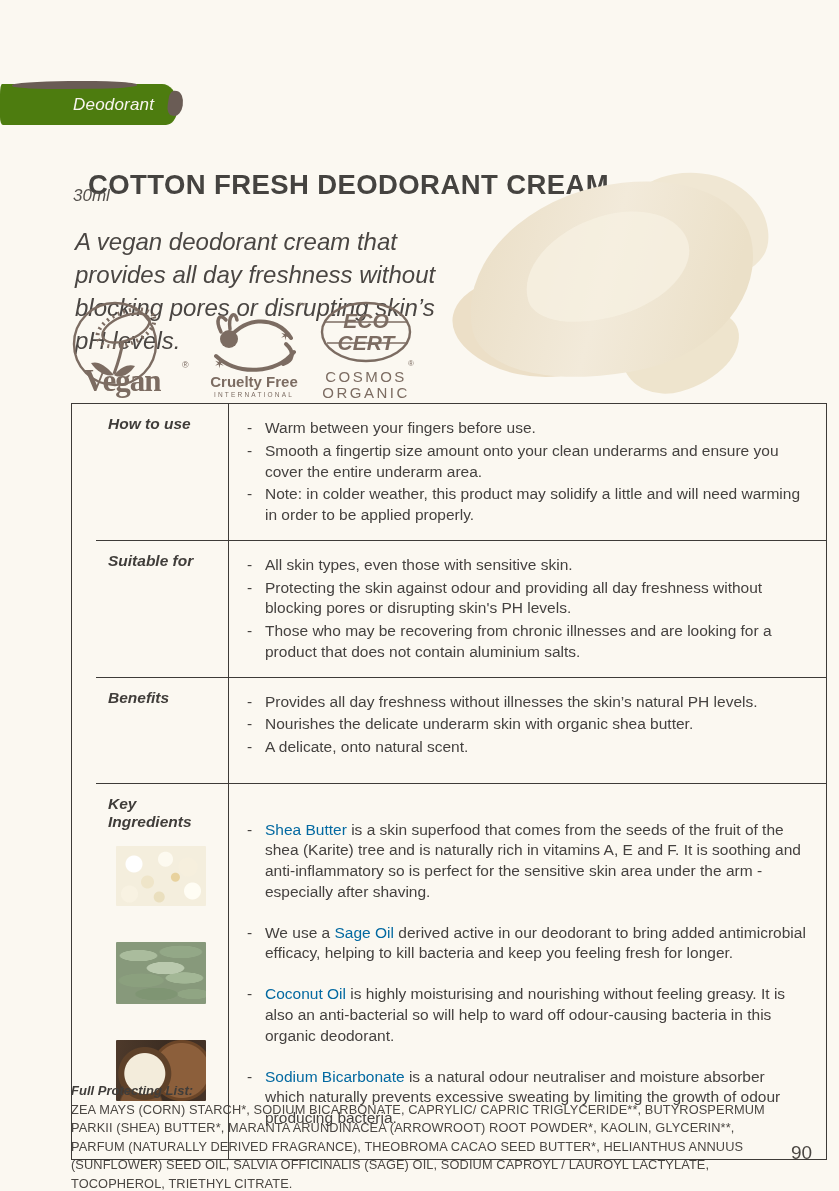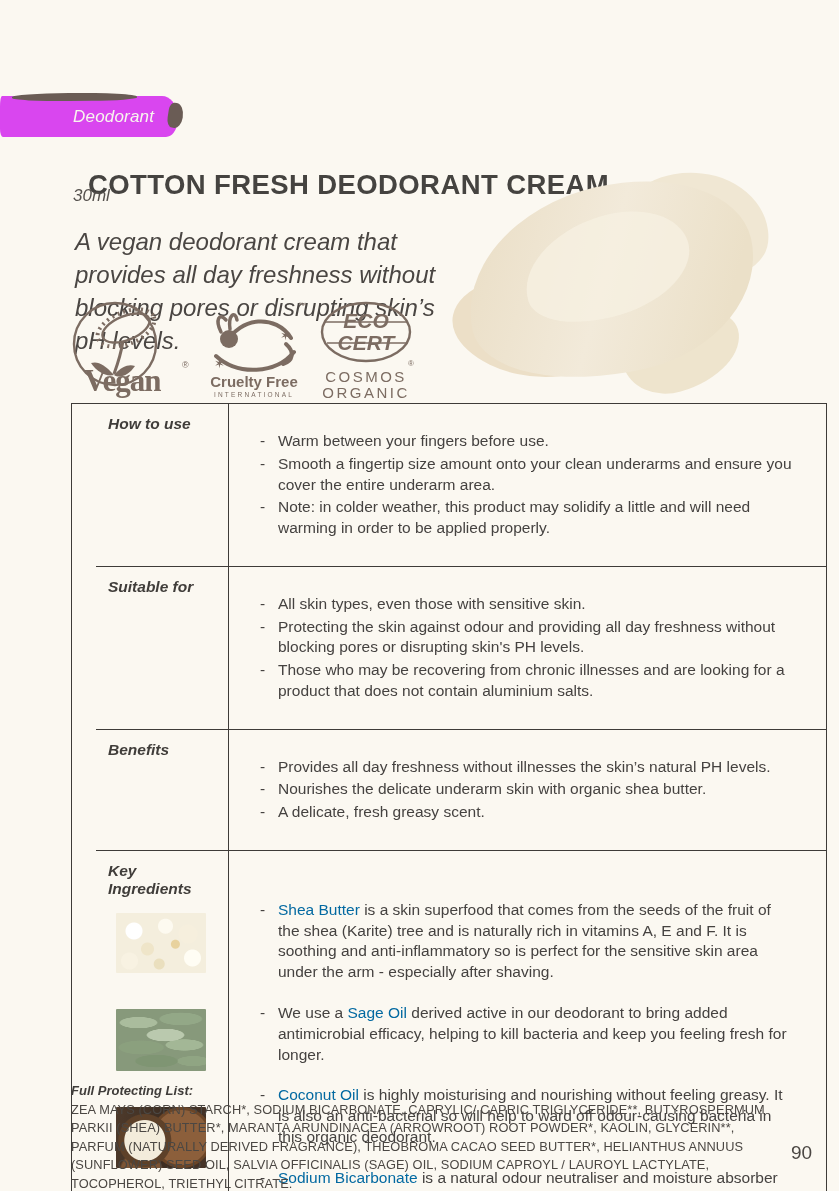--- a/index.html
+++ b/index.html
@@ -3,22 +3,22 @@
 <meta charset="utf-8">
 <style>
   html,body { margin:0; padding:0; background:#e8e6e0; }
   .page {
     position:relative; width:839px; height:1191px; margin:0 auto;
     background:#FBF8F1; overflow:hidden;
     font-family:"Liberation Sans", sans-serif; color:#474441;
   }
 
   
-  .badge { position:absolute; left:0; top:96px; width:177px; height:41px;
-    background:#d946ef; border-radius:2px 15px 11px 3px / 10px 19px 15px 8px; }
+  .badge { position:absolute; left:0; top:84px; width:177px; height:41px;
+    background:#4d7c0f; border-radius:2px 15px 11px 3px / 10px 19px 15px 8px; }
   .badge::before { content:""; position:absolute; right:-6px; top:7px; width:15px; height:25px;
     background:#6A5C55; border-radius:40% 70% 60% 50%; transform:rotate(9deg); }
   .badge::after { content:""; position:absolute; left:12px; top:-3px; width:125px; height:8px;
     background:#6A5C55; border-radius:50% 60% 40% 50%; transform:rotate(-0.6deg); }
   .badge-label { position:absolute; left:73px; top:50%; transform:translateY(-50%);
     font-style:italic; font-size:17px; color:#F8F5EE; letter-spacing:.2px; z-index:2; }
 
   .product-title { position:absolute; left:72px; top:153px; margin:16px;
     font-size:27.5px; font-weight:bold; letter-spacing:.4px; color:#454340; white-space:nowrap; }
   .volume { position:absolute; left:73px; top:186px; font-style:italic; font-size:17px; color:#55514D; }
@@ -49,21 +49,21 @@
 
   
   .info-table { position:absolute; left:71px; top:403px; width:756px;
     border:1px solid #3E3B38; box-sizing:border-box;padding-left:24px; }
   .trow { display:grid; grid-template-columns:133px 1fr; border-top:1px solid #3E3B38; }
   .trow:first-child { border-top:none; }
   .r1 { min-height:106px; } .r2 { min-height:106px; } .r3 { min-height:105px; } .r4 { min-height:350px; }
   .tlabel { border-right:1px solid #3E3B38; padding:11px 6px 10px 12px;
     font-weight:bold; font-style:italic; font-size:15.5px; color:#403D3A; }
   .tcontent { padding:10px 14px 10px 14px; font-size:15.5px; line-height:1.34; color:#454240; }
-  ul.bullets { list-style:none; margin:17px; padding:0; }
+  ul.bullets { list-style:none; margin:4px; padding:0; }
   .bullets li { display:flex; margin:0 0 2px 0; }
   .bullets li::before { content:"-"; flex:0 0 18px; }
   .btext { flex:1; }
   .btext strong { font-weight:normal; color:#0369a1; }
 
   
   .tcontent-ki { padding-top:32px; }
   .tcontent-ki li { margin:0 0 20px 0; }
   .ki-img { width:90px; margin-left:8px; border-radius:1px; }
   .img-shea { height:60px; margin-top:15px; background:
@@ -201,21 +201,21 @@
       <div class="tlabel">Benefits</div>
       <div class="tcontent">
         <ul class="bullets">
           <li>
               <span class="btext">Provides all day freshness without illnesses the skin’s natural PH levels.</span>
             </li>
           <li>
               <span class="btext">Nourishes the delicate underarm skin with organic shea butter.</span>
             </li>
           <li>
-              <span class="btext">A delicate, fresh greasy scent.</span>
+              <span class="btext">A delicate, onto natural scent.</span>
             </li>
         </ul>
       </div>
     </div>
 
     <div class="trow r4">
       <div class="tlabel">
         <div>Key Ingredients</div>
         <div class="ki-img img-shea"></div>
         <div class="ki-img img-sage"></div>

